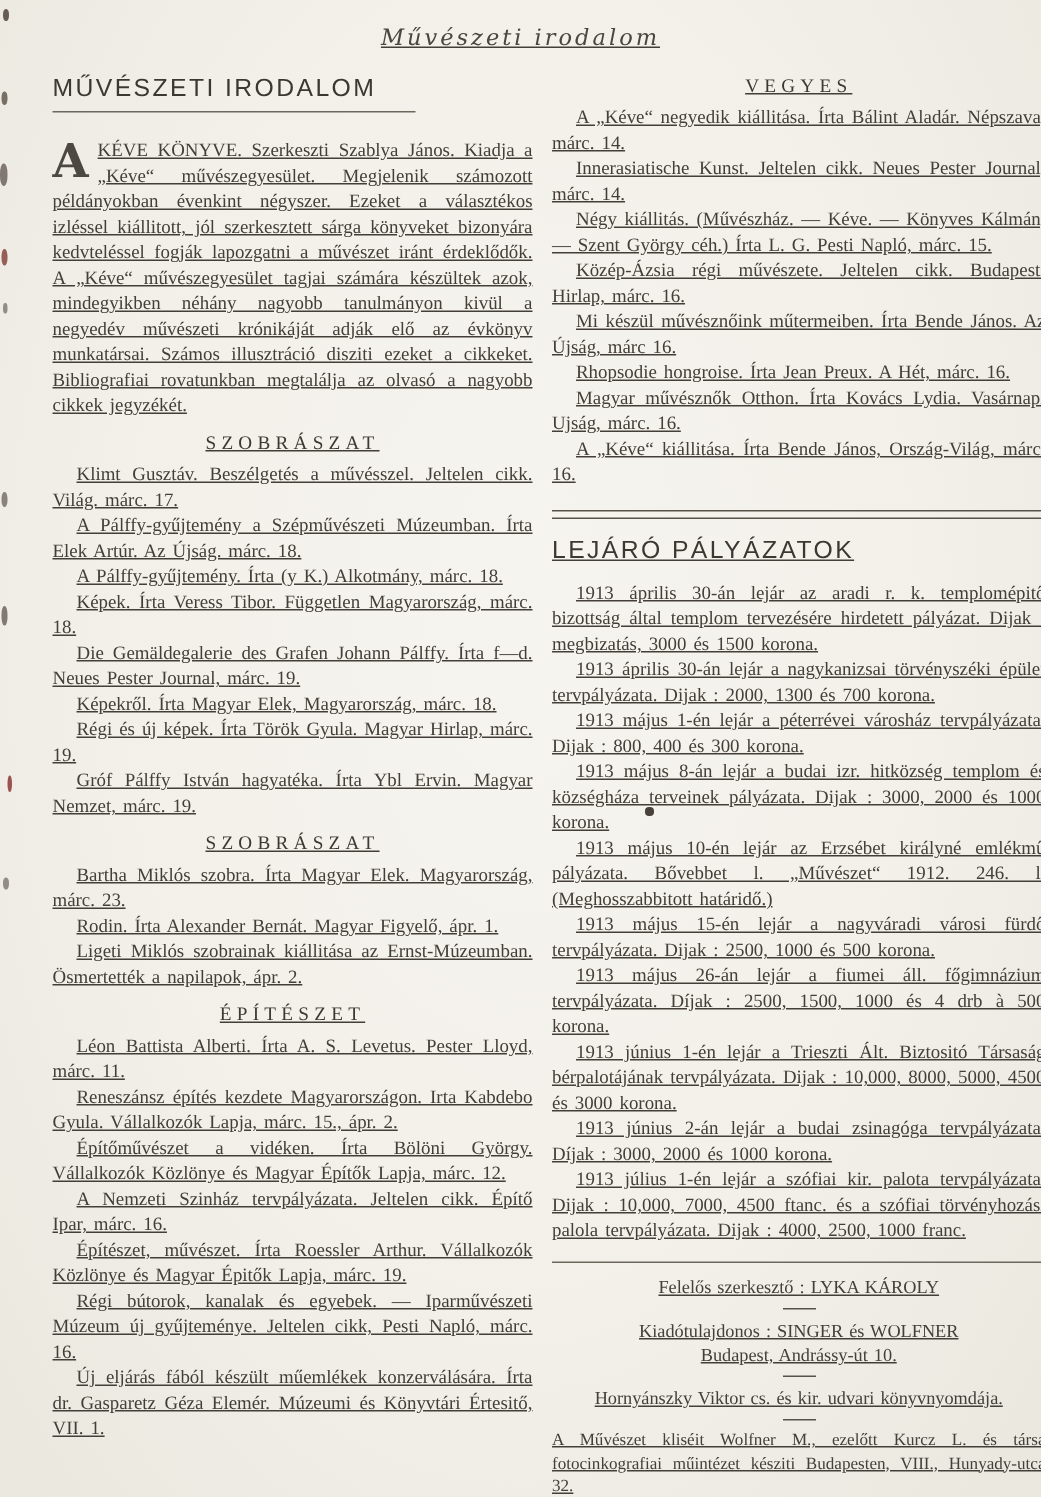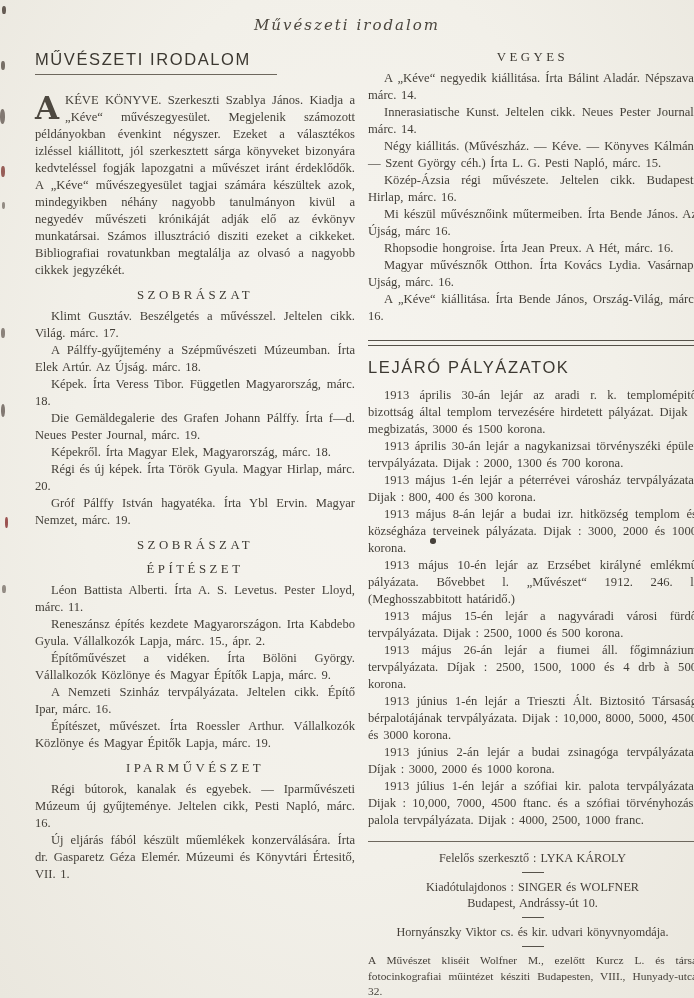--- a/index.html
+++ b/index.html
@@ -5,20 +5,21 @@
   html,body{margin:0;padding:0;}
   body{
     width:694px;height:998px;overflow:hidden;
     font-family:"Liberation Serif",serif;
     background:#e8e5dc;
   }
   .sheet{
     position:relative;width:694px;height:998px;overflow:hidden;
     background:radial-gradient(ellipse at 50% 42%, #f6f4ef 0%, #f2f0e9 55%, #eae7de 100%);
     color:#433f38;
+    text-decoration:underline;
   }
   .running-header{
     text-align:center;
     font-family:"DejaVu Serif",serif;
     font-style:italic;
     font-size:15px;
     letter-spacing:2px;
     color:#4b463e;
     padding-top:16px;
   }
@@ -145,56 +146,64 @@
       <div>
 
           <section class="section">
             <h2 class="section-heading">SZOBRÁSZAT</h2>
             <div class="entries">
 
                 <p class="entry">Klimt Gusztáv. Beszélgetés a művésszel. Jeltelen cikk. Világ. márc. 17.</p>
 
                 <p class="entry">A Pálffy-gyűjtemény a Szépművészeti Múzeumban. Írta Elek Artúr. Az Újság. márc. 18.</p>
 
+                <p class="entry">A Pálffy-gyűjtemény. Írta (y K.) Alkotmány, márc. 18.</p>
 
 
                 <p class="entry">Képek. Írta Veress Tibor. Független Magyarország, márc. 18.</p>
 
                 <p class="entry">Die Gemäldegalerie des Grafen Johann Pálffy. Írta f—d. Neues Pester Journal, márc. 19.</p>
 
                 <p class="entry">Képekről. Írta Magyar Elek, Magyarország, márc. 18.</p>
 
-                <p class="entry">Régi és új képek. Írta Török Gyula. Magyar Hirlap, márc. 20.</p>
+                <p class="entry">Régi és új képek. Írta Török Gyula. Magyar Hirlap, márc. 19.</p>
 
                 <p class="entry">Gróf Pálffy István hagyatéka. Írta Ybl Ervin. Magyar Nemzet, márc. 19.</p>
               </div>
           </section>
 
           <section class="section">
             <h2 class="section-heading">SZOBRÁSZAT</h2>
+            <div class="entries">
+
+                <p class="entry">Bartha Miklós szobra. Írta Magyar Elek. Magyarország, márc. 23.</p>
+
+                <p class="entry">Rodin. Írta Alexander Bernát. Magyar Figyelő, ápr. 1.</p>
+
+                <p class="entry">Ligeti Miklós szobrainak kiállitása az Ernst-Múzeumban. Ösmertették a napilapok, ápr. 2.</p>
+              </div>
           </section>
 
           <section class="section">
             <h2 class="section-heading">ÉPÍTÉSZET</h2>
             <div class="entries">
 
                 <p class="entry">Léon Battista Alberti. Írta A. S. Levetus. Pester Lloyd, márc. 11.</p>
 
                 <p class="entry">Reneszánsz építés kezdete Magyarországon. Irta Kabdebo Gyula. Vállalkozók Lapja, márc. 15., ápr. 2.</p>
 
-                <p class="entry">Építőművészet a vidéken. Írta Bölöni György. Vállalkozók Közlönye és Magyar Építők Lapja, márc. 9.</p>
+                <p class="entry">Építőművészet a vidéken. Írta Bölöni György. Vállalkozók Közlönye és Magyar Építők Lapja, márc. 12.</p>
 
                 <p class="entry">A Nemzeti Szinház tervpályázata. Jeltelen cikk. Építő Ipar, márc. 16.</p>
 
                 <p class="entry">Építészet, művészet. Írta Roessler Arthur. Vállalkozók Közlönye és Magyar Épitők Lapja, márc. 19.</p>
               </div>
           </section>
 
           <section class="section">
-            <h2 class="section-heading">IPARMŰVÉSZET</h2>
             <div class="entries">
 
                 <p class="entry">Régi bútorok, kanalak és egyebek. — Iparművészeti Múzeum új gyűjteménye. Jeltelen cikk, Pesti Napló, márc. 16.</p>
 
                 <p class="entry">Új eljárás fából készült műemlékek konzerválására. Írta dr. Gasparetz Géza Elemér. Múzeumi és Könyvtári Értesitő, VII. 1.</p>
 
               </div>
           </section>
         </div>
 

